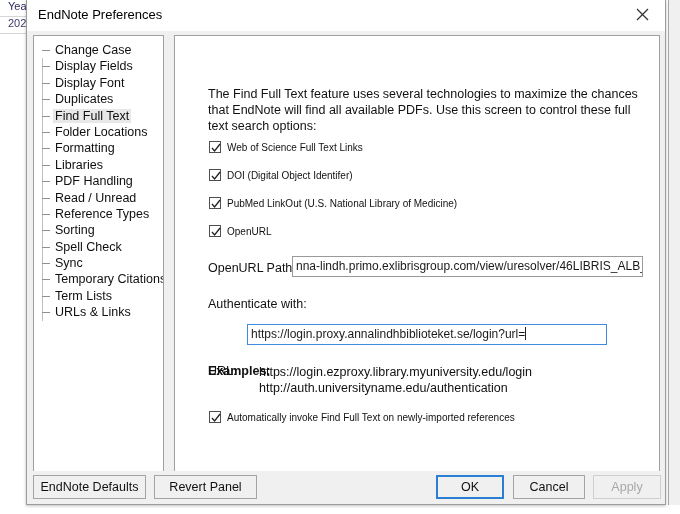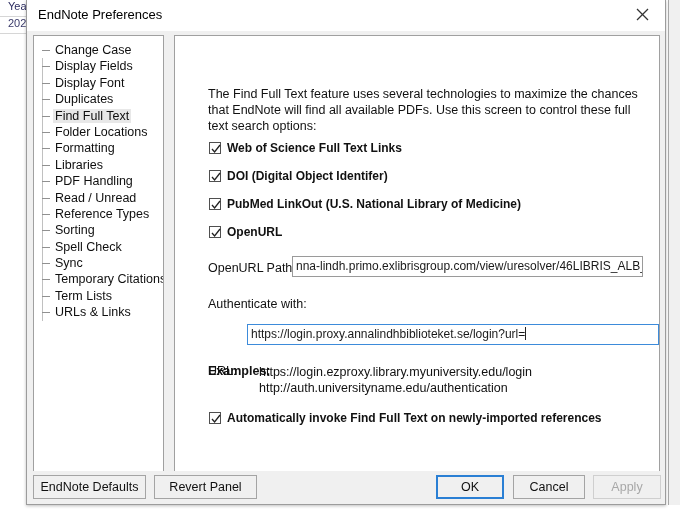--- a/index.html
+++ b/index.html
@@ -177,25 +177,24 @@
     font-size: 12.5px;
     line-height: 16px;
     color: #111111;
   }
 
   .cbrow {
     position: absolute;
     left: 34px;
     display: flex;
     align-items: center;
-    font-size: 12px;
+    font-size: 10px;
     color: #111111;
     white-space: nowrap;
     cursor: default;
-    font-weight: bold;
   }
   .cbox {
     width: 12px;
     height: 12px;
     border: 1px solid #4f4f4f;
     background: #ffffff;
     margin-right: 6px;
     flex: 0 0 auto;
     position: relative;
     box-sizing: border-box;
@@ -443,21 +442,21 @@
         </span>
         <span>OpenURL</span>
       </div>
 
       <div class="field-label" style="left:33px; top:225px;">OpenURL Path:</div>
       <div class="textbox" style="left:117px; top:220px; width:351px; height:21px;">nna-lindh.primo.exlibrisgroup.com/view/uresolver/46LIBRIS_ALB_INST/openurl?</div>
 
       <div class="field-label" style="left:33px; top:261px;">Authenticate with:</div>
 
       <div class="field-label" style="left:33px; top:293px;margin-top:35px;">URL:</div>
-      <div class="textbox focused" style="left:72px; top:288px; width:412px; height:21px;"><span>https://login.proxy.annalindhbiblioteket.se/login?url=</span><span class="caret"></span></div>
+      <div class="textbox focused" style="left:72px; top:288px; width:360px; height:21px;"><span>https://login.proxy.annalindhbiblioteket.se/login?url=</span><span class="caret"></span></div>
 
       <div id="examples-label">Examples:</div>
       <div id="examples-list">
         <div>https://login.ezproxy.library.myuniversity.edu/login</div>
         <div>http://auth.universityname.edu/authentication</div>
       </div>
 
       <div class="cbrow" style="top:375px">
         <span class="cbox">
           <svg width="10" height="10" viewBox="0 0 10 10">

